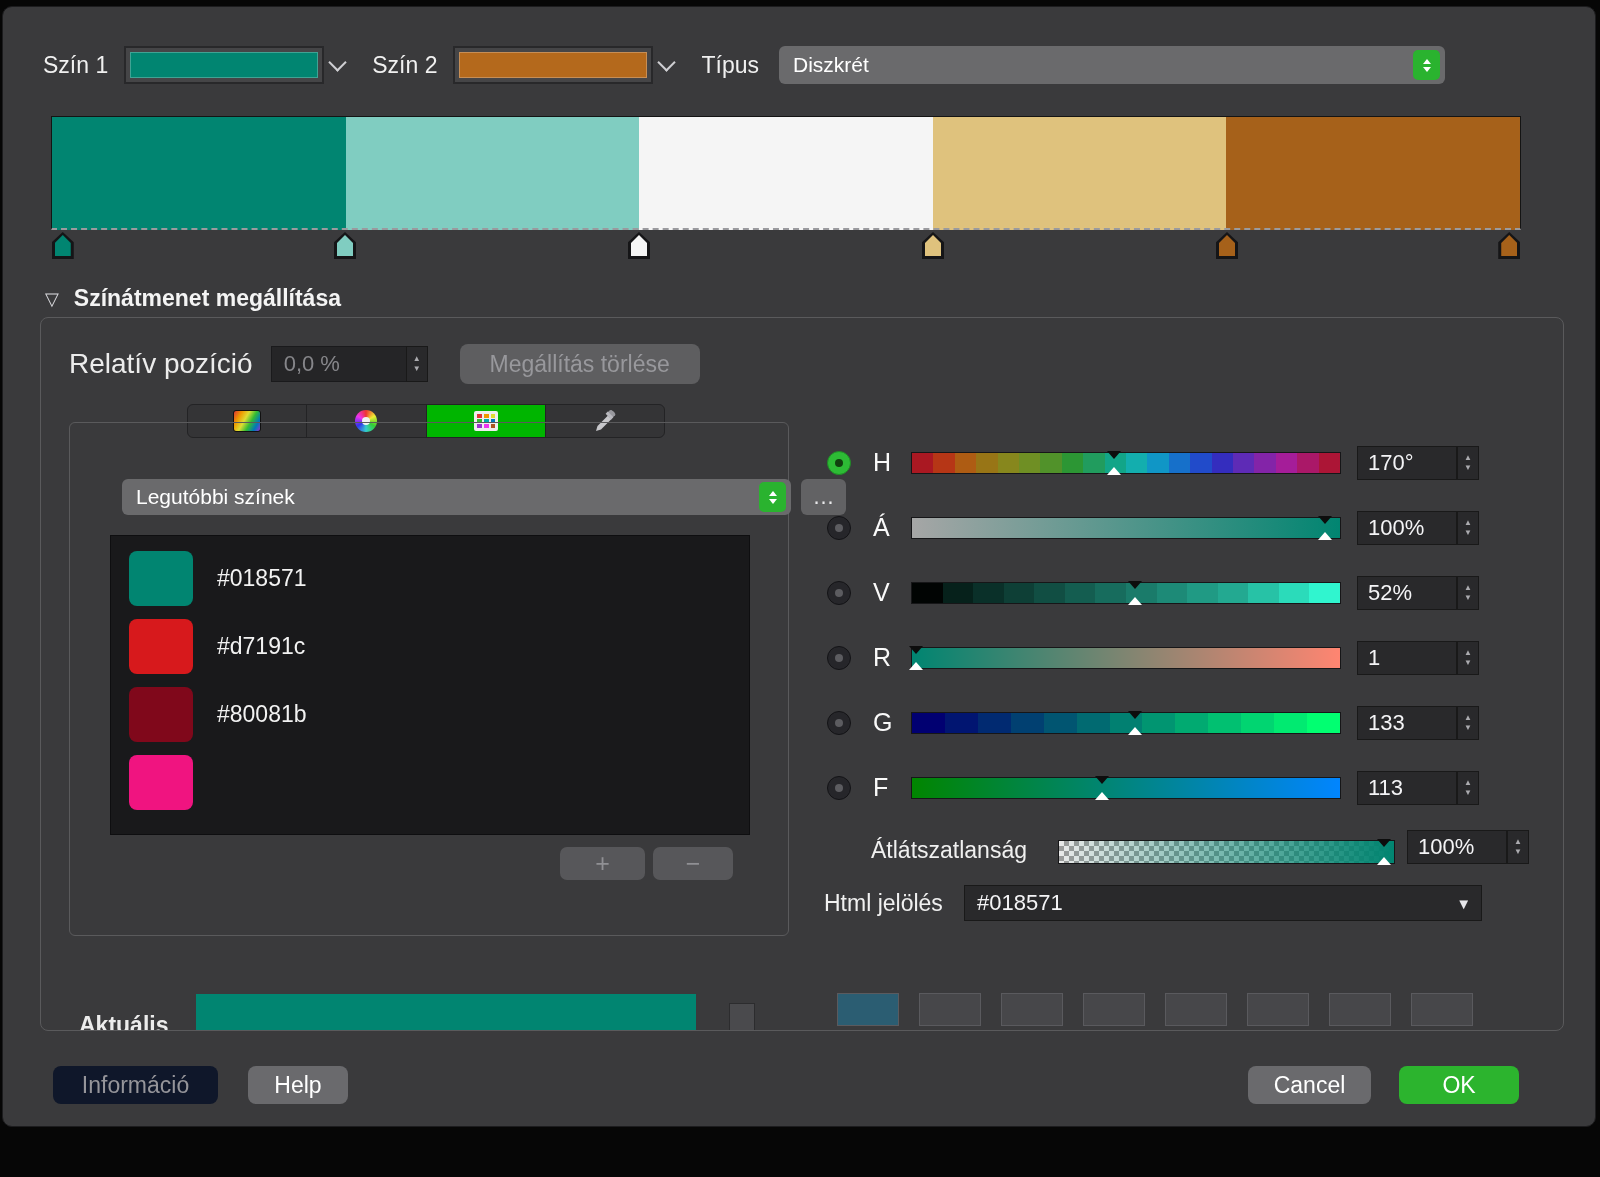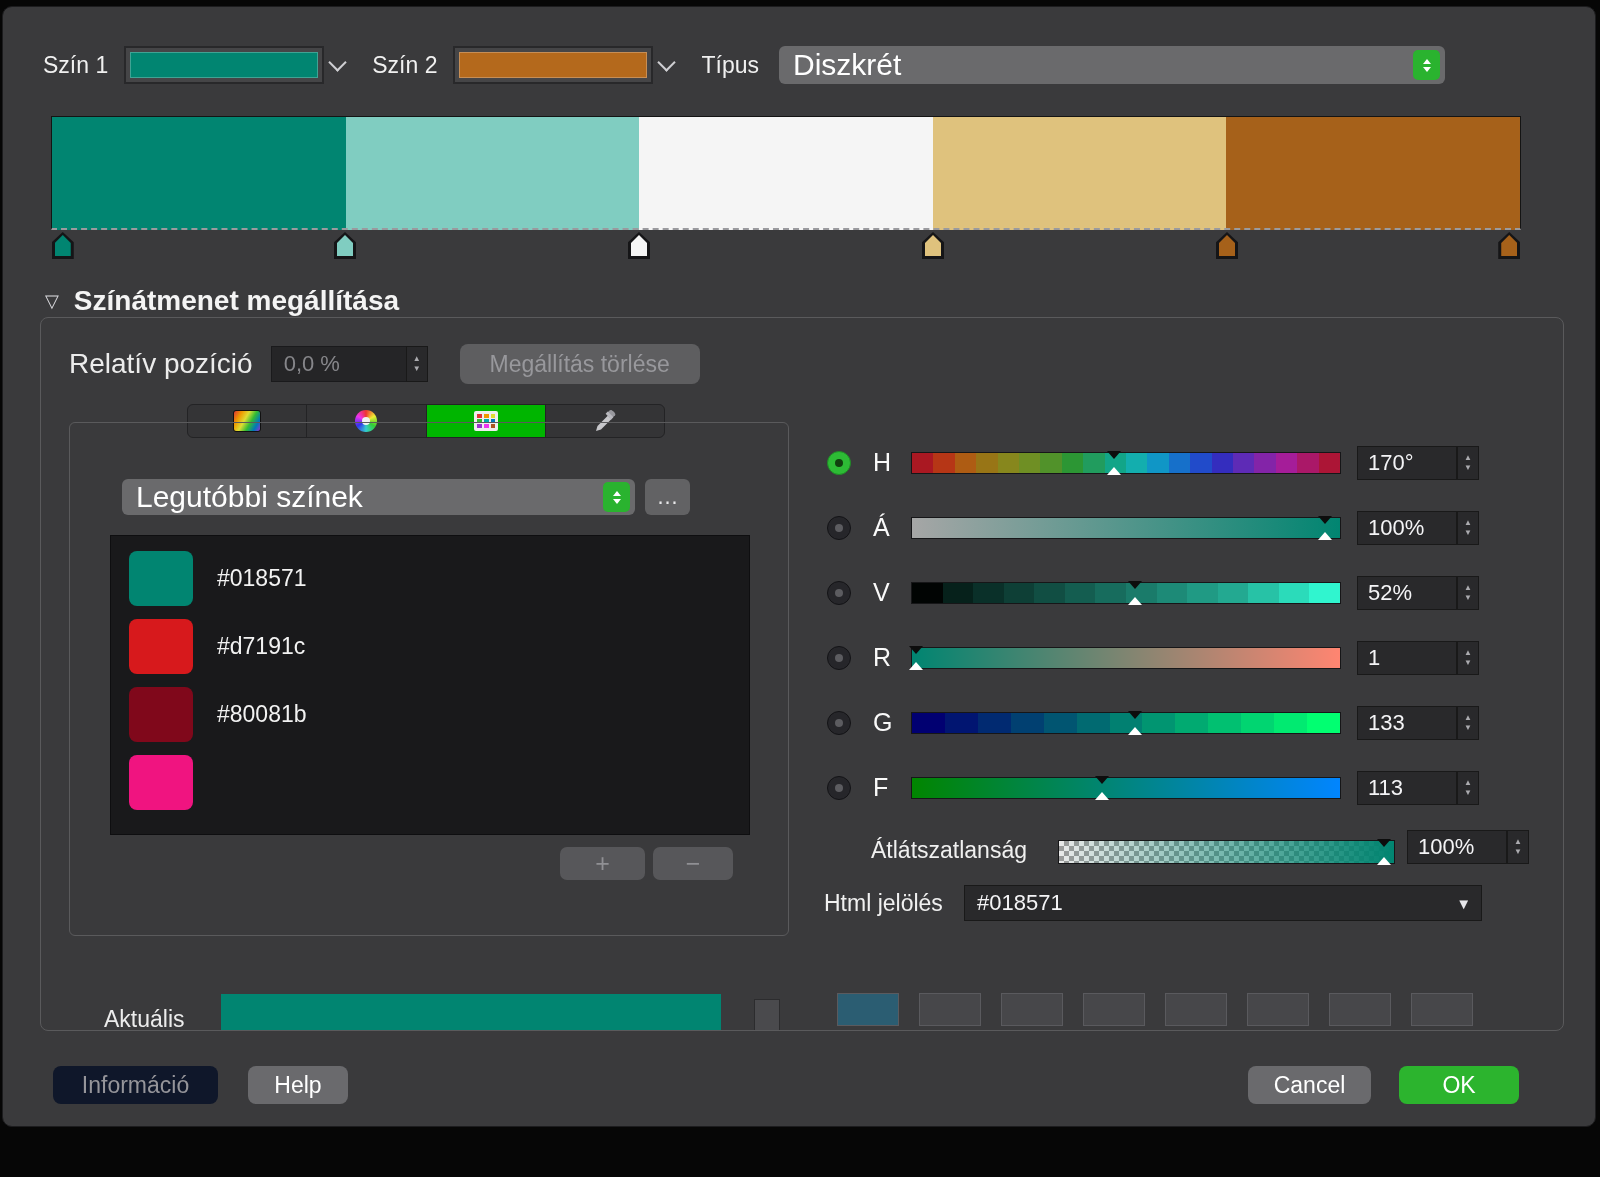--- a/index.html
+++ b/index.html
@@ -10,42 +10,42 @@
 
   
   .toprow{position:absolute;left:40px;top:36px;right:150px;height:44px;display:flex;align-items:center;justify-content:flex-end;}
   .lbl{font-size:23px;color:#f0f0f0;white-space:nowrap;}
   .well{width:200px;height:38px;margin-left:16px;background:#454547;border:2px solid #28282a;
         box-sizing:border-box;padding:4px;display:flex;cursor:pointer;}
   .well i{flex:1;border:1px solid rgba(255,255,255,.25);}
   .chevdn{width:11px;height:11px;border-right:2px solid #cfcfd3;border-bottom:2px solid #cfcfd3;
           transform:rotate(45deg);margin:-6px 28px 0 7px;}
   .select{height:38px;background:#6a6a6c;border-radius:6px;display:flex;align-items:center;
-          padding:0 5px 0 14px;color:#fff;font-size:30px;cursor:pointer;box-sizing:border-box;}
+          padding:0 5px 0 14px;color:#fff;font-size:21px;cursor:pointer;box-sizing:border-box;}
   .select .val{flex:1;}
   .stepgreen{width:27px;height:30px;background:#2ab32f;border-radius:5px;display:flex;flex-direction:column;
              align-items:center;justify-content:center;gap:3px;}
   .stepgreen .up{width:0;height:0;border:4px solid transparent;border-top:0;border-bottom:5px solid #fff;}
   .stepgreen .dn{width:0;height:0;border:4px solid transparent;border-bottom:0;border-top:5px solid #fff;}
   .typeselect{flex:1;margin-left:20px;}
   .typelbl{margin-left:0;}
 
   
   .gradwrap{position:absolute;left:48px;top:109px;width:1470px;}
   .gradbar{height:114px;border:1px solid #141414;border-bottom:2px dashed #9a9a9e;box-sizing:border-box;}
   .stoptrack{position:relative;height:30px;margin-top:2px;}
   .stop{position:absolute;top:0;width:22px;height:27px;transform:translateX(-50%);cursor:pointer;
         clip-path:polygon(50% 0,100% 38%,100% 100%,0 100%,0 38%);background:#151517;}
   .stop i{position:absolute;left:3px;right:3px;top:3px;bottom:3px;
         clip-path:polygon(50% 0,100% 38%,100% 100%,0 100%,0 38%);}
 
   
   .sechead{position:absolute;left:42px;top:278px;display:flex;align-items:center;gap:15px;}
   .disclosure{font-size:18px;color:#d8d8dc;}
-  .sectitle{font-size:28px;font-weight:700;color:#f4f4f4;}
+  .sectitle{font-size:23px;font-weight:700;color:#f4f4f4;}
 
   
   .panel{position:absolute;left:37px;top:310px;width:1524px;height:714px;border:1px solid #5a5a5c;
          border-radius:8px;box-sizing:border-box;overflow:hidden;}
 
   .posrow{position:absolute;left:28px;top:26px;display:flex;align-items:center;}
   .poslabel{font-size:28px;color:#ececec;margin-right:18px;}
   .inputgrp{display:flex;align-items:stretch;}
   .posinput{width:135px;height:36px;background:#252527;border:1px solid #1a1a1c;border-right:none;
             display:flex;align-items:center;box-sizing:border-box;}
@@ -64,21 +64,21 @@
   .tab.sel{background:#00b500;}
   .ic-img{width:26px;height:20px;border-radius:3px;border:1px solid #111;
           background:linear-gradient(120deg,#d33 0%,#e90 22%,#dd3 42%,#3b3 62%,#07b 82%,#93c 100%);}
   .ic-wheel{width:22px;height:22px;border-radius:50%;position:relative;
           background:conic-gradient(#e33,#ee3,#3c3,#3cc,#33e,#e3e,#e33);}
   .ic-wheel::after{content:"";position:absolute;inset:7px;border-radius:50%;background:#f2f2f2;}
 
   
   .leftbox{position:absolute;left:28px;top:104px;width:720px;height:514px;border:1px solid #5a5a5c;
            border-radius:6px;box-sizing:border-box;}
-  .recentrow{position:absolute;left:52px;top:56px;width:568px;display:flex;gap:10px;}
+  .recentrow{position:absolute;left:52px;top:56px;width:724px;display:flex;gap:10px;}
   .recentsel{flex:1;height:36px;}
   .morebtn{width:45px;height:36px;background:#626264;border-radius:6px;color:#e8e8ea;font-size:22px;
            display:flex;align-items:center;justify-content:center;cursor:pointer;}
   .colorlist{position:absolute;left:40px;top:112px;width:640px;height:300px;background:#19191b;
              border:1px solid #0e0e10;overflow:hidden;box-sizing:border-box;}
   .citem{display:flex;align-items:center;height:68px;padding-left:18px;gap:24px;cursor:pointer;}
   .citem:first-child{margin-top:8px;}
   .cswatch{width:64px;height:55px;border-radius:8px;flex:none;}
   .clabel{color:#f2f2f2;font-size:23px;}
   .plusminus{position:absolute;left:490px;top:424px;display:flex;gap:8px;}
@@ -118,21 +118,21 @@
             background-size:10px 10px;background-position:0 0,5px 5px;}
   .opslider .ramp{position:absolute;inset:0;}
   .oprow .valbox{margin-left:12px;}
   .htmlrow{position:absolute;left:783px;top:567px;width:658px;display:flex;align-items:center;}
   .htmlinput{margin-left:auto;width:518px;height:36px;background:#29292b;border:1px solid #191919;
              display:flex;align-items:center;box-sizing:border-box;padding:0 10px 0 12px;cursor:text;}
   .htmlinput .tx{flex:1;color:#f4f4f6;font-size:22px;}
   .htmlinput .dd{color:#e6e6ea;font-size:15px;}
 
   
-  .currow{position:absolute;left:63px;top:676px;display:flex;align-items:center;}
+  .currow{position:absolute;left:38px;top:676px;display:flex;align-items:flex-end;font-weight:bold;}
   .curlabel{font-size:23px;color:#ececec;margin-top:6px;width:84px;}
   .curbar{margin-left:33px;width:500px;height:45px;}
   .curswatch{margin-left:33px;width:26px;height:36px;background:#4a4a4d;border:1px solid #2c2c2e;box-sizing:border-box;}
   .palrow{position:absolute;left:796px;top:675px;display:flex;gap:20px;}
   .pal{width:62px;height:33px;border:1px solid #5a5a5e;box-sizing:border-box;cursor:pointer;}
 
   
   .btn{position:absolute;top:1059px;height:38px;border-radius:8px;display:flex;align-items:center;
        justify-content:center;font-size:23px;cursor:pointer;}
   .btn-info{left:50px;width:165px;background:#0f172a;color:#95959a;}

